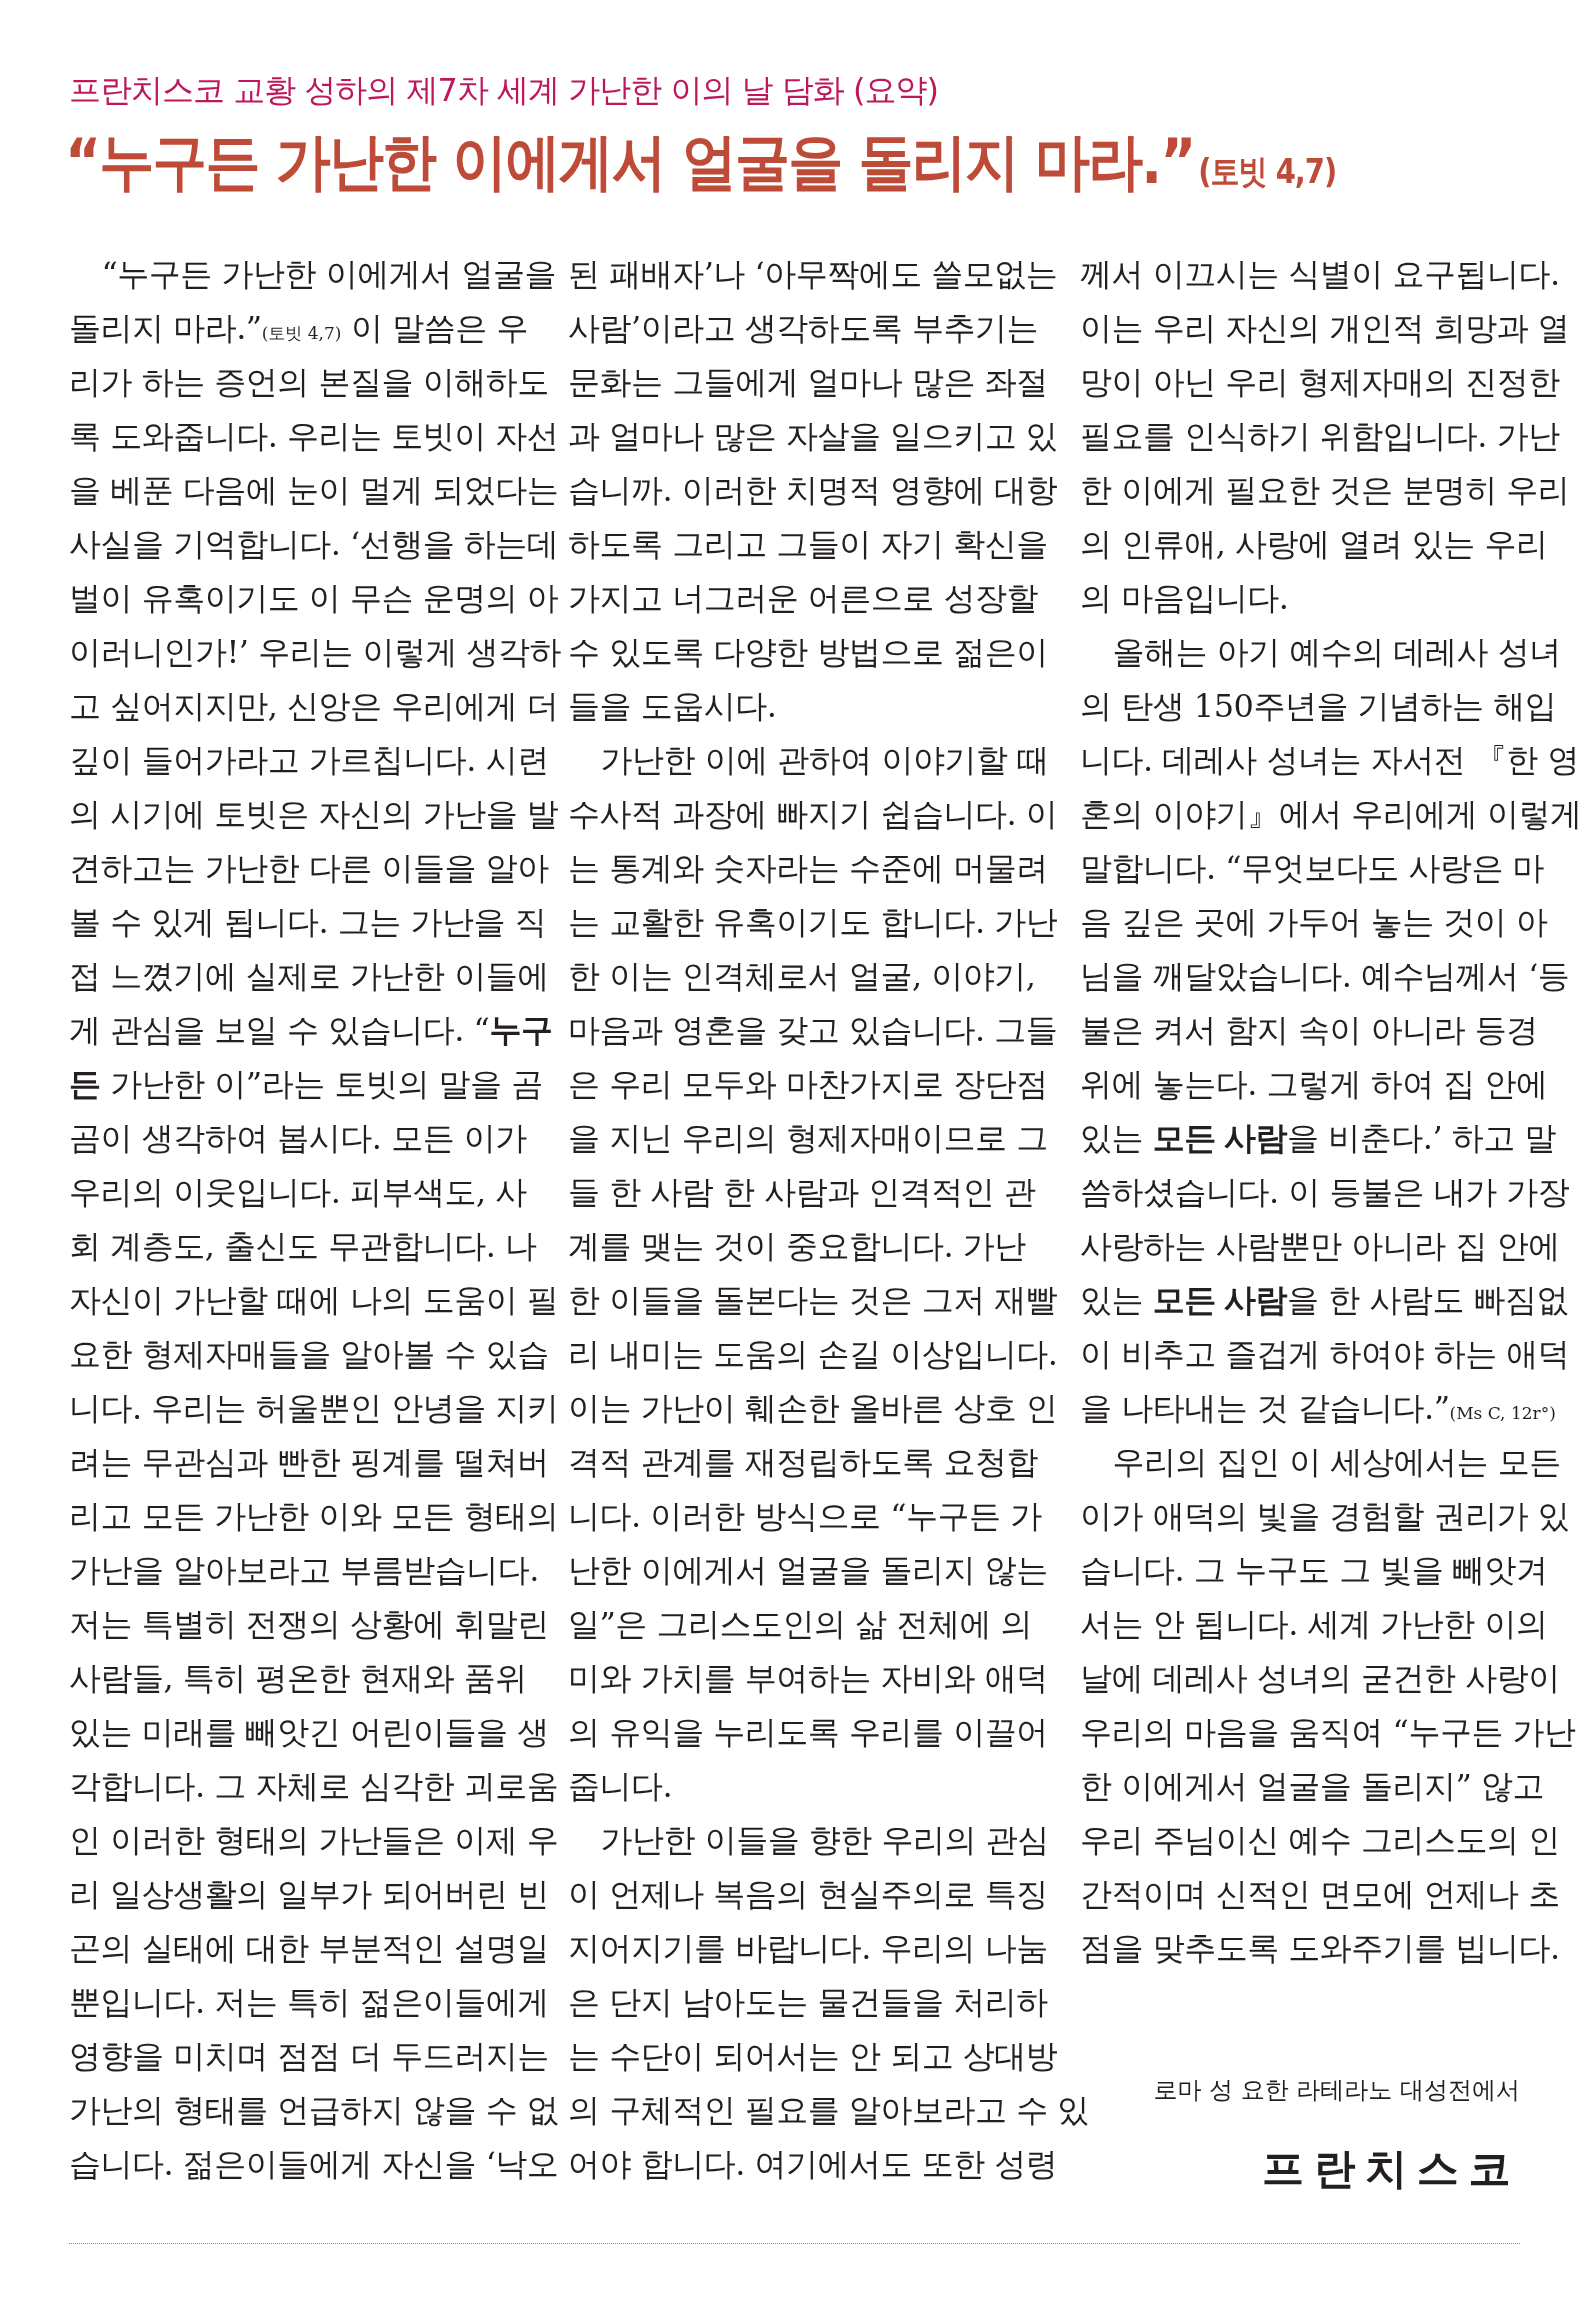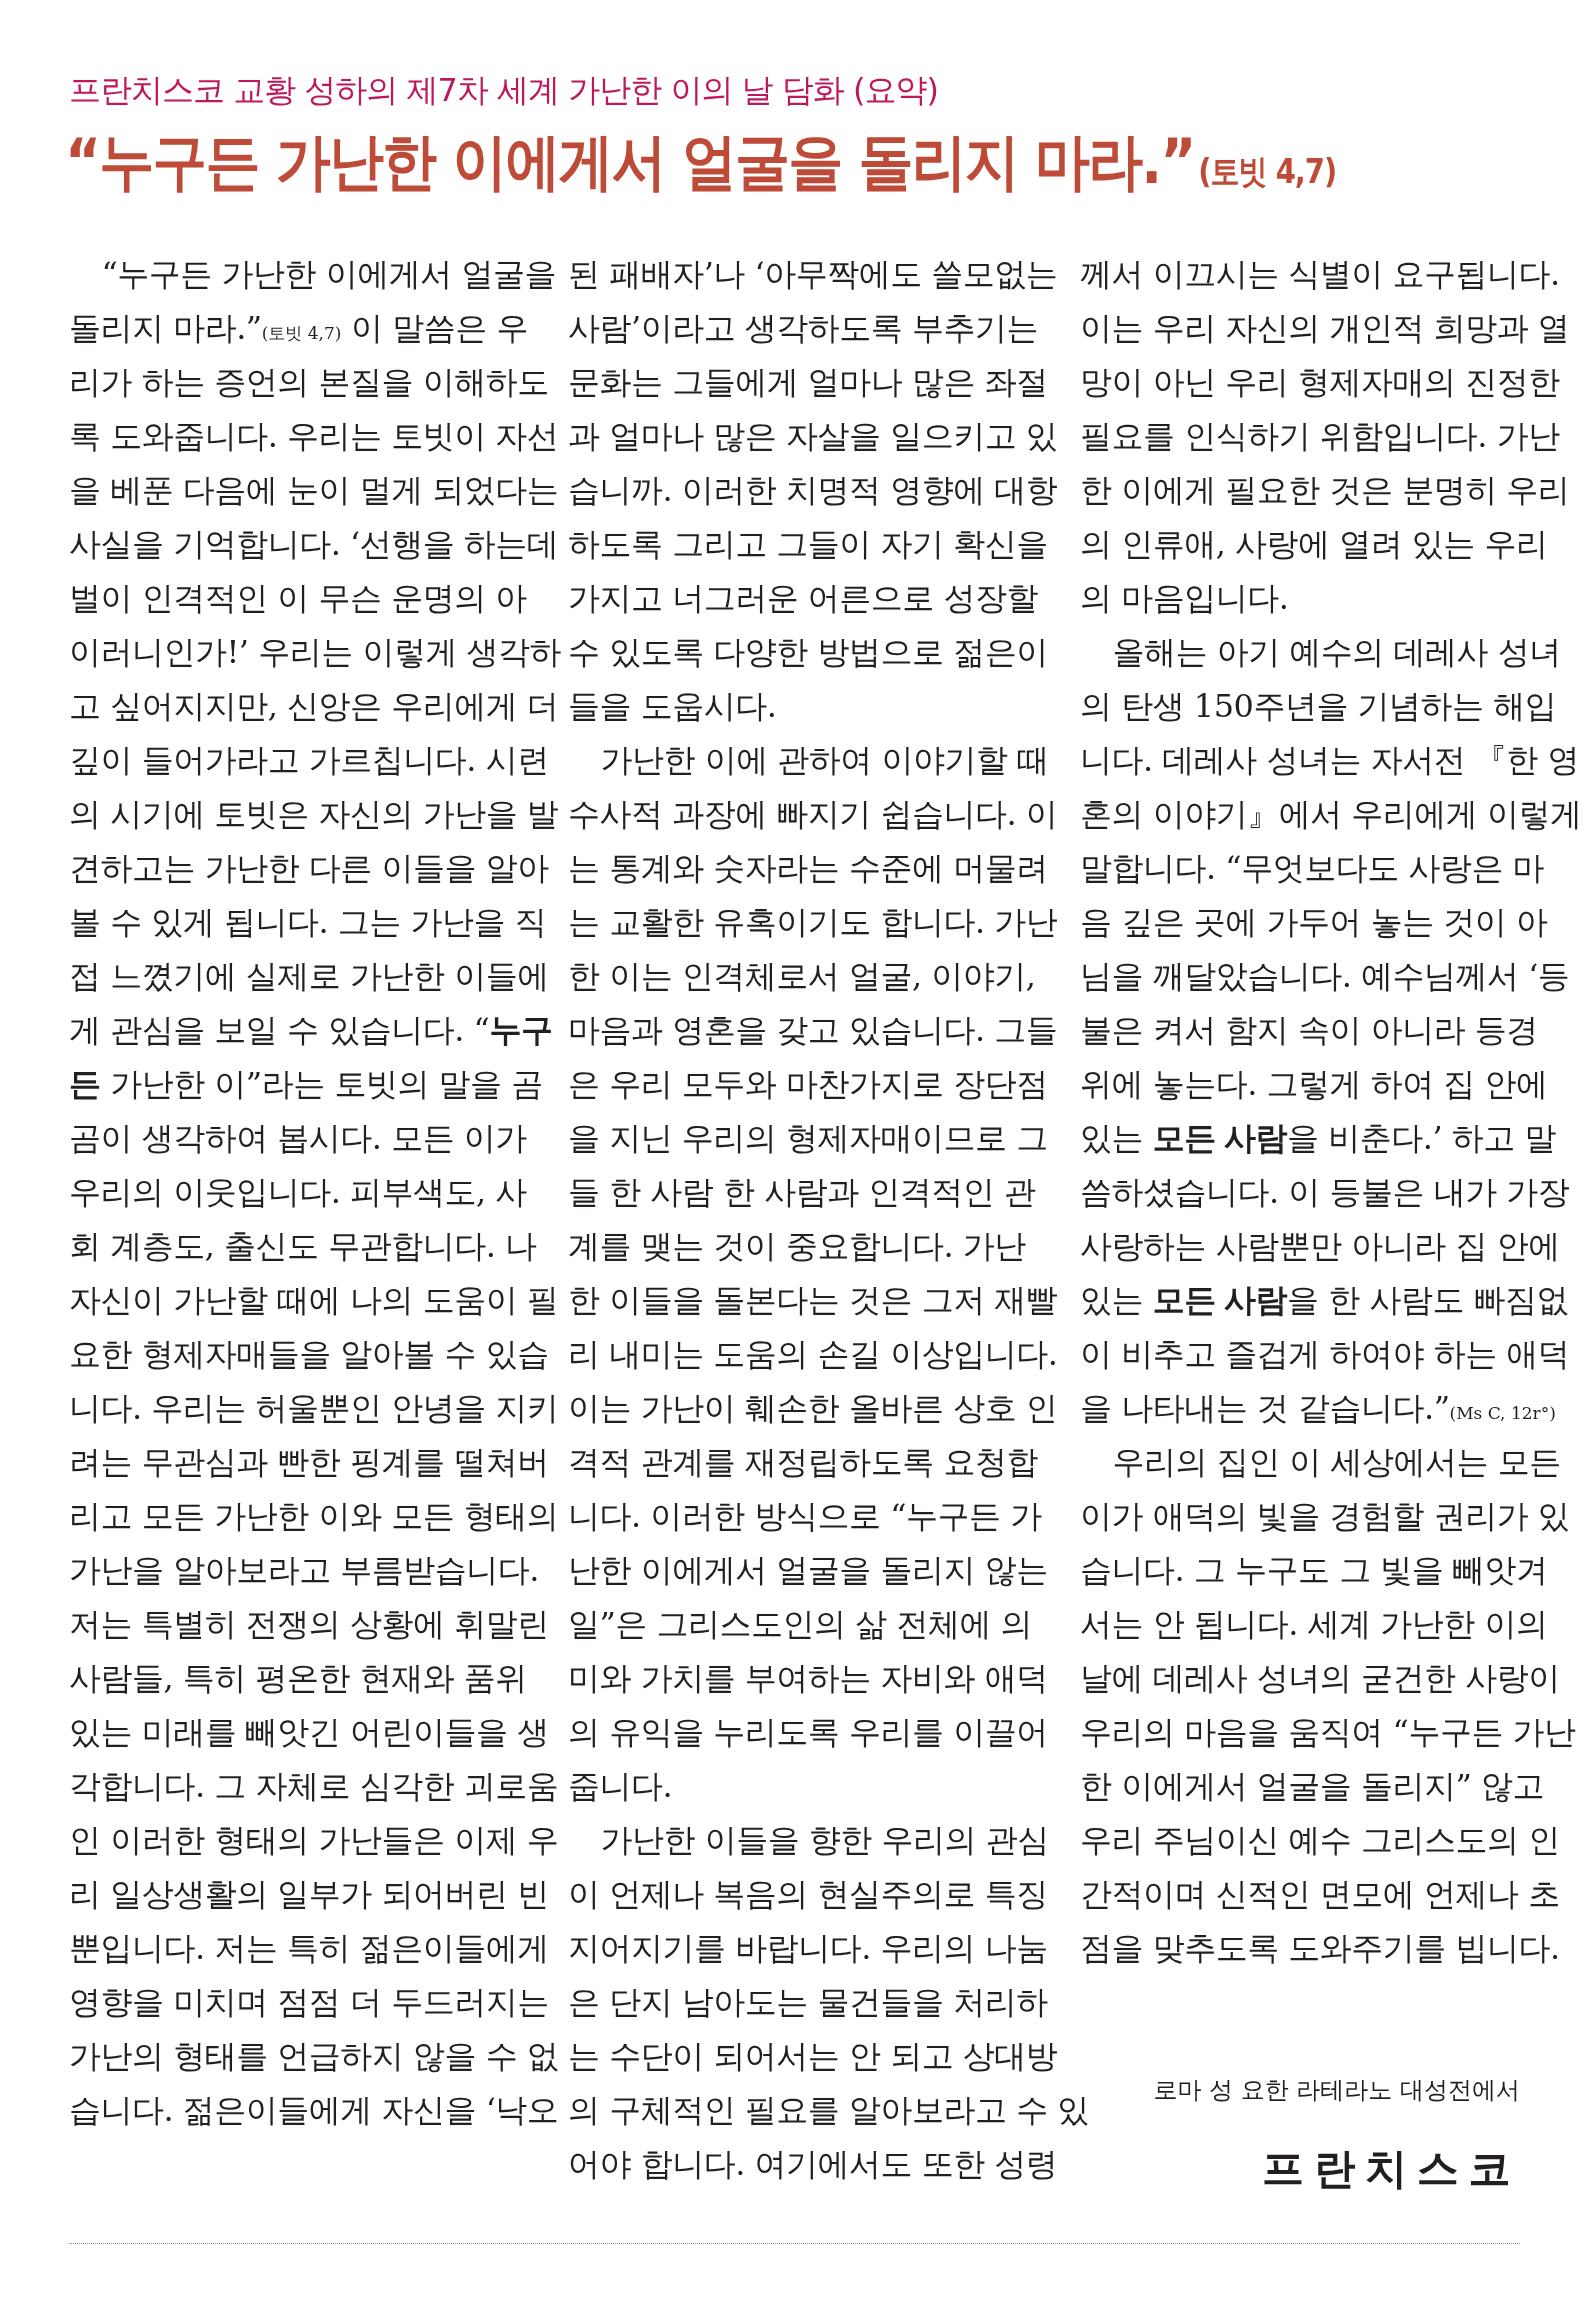--- a/index.html
+++ b/index.html
@@ -33,21 +33,21 @@
   <span class="main">“누구든 가난한 이에게서 얼굴을 돌리지 마라.”</span><span class="ref">(토빗 4,7)</span>
 </div>
 
 <div class="column col1">
     <div class="line indent"><span>“누구든 가난한 이에게서 얼굴을</span></div>
     <div class="line"><span>돌리지 마라.”</span><span class="small">(토빗 4,7)</span><span> 이 말씀은 우</span></div>
     <div class="line"><span>리가 하는 증언의 본질을 이해하도</span></div>
     <div class="line"><span>록 도와줍니다. 우리는 토빗이 자선</span></div>
     <div class="line"><span>을 베푼 다음에 눈이 멀게 되었다는</span></div>
     <div class="line"><span>사실을 기억합니다. ‘선행을 하는데</span></div>
-    <div class="line"><span>벌이 인격적인 이 무슨 운명의 아</span></div>
+    <div class="line"><span>벌이 유혹이기도 이 무슨 운명의 아</span></div>
     <div class="line"><span>이러니인가!’ 우리는 이렇게 생각하</span></div>
     <div class="line"><span>고 싶어지지만, 신앙은 우리에게 더</span></div>
     <div class="line"><span>깊이 들어가라고 가르칩니다. 시련</span></div>
     <div class="line"><span>의 시기에 토빗은 자신의 가난을 발</span></div>
     <div class="line"><span>견하고는 가난한 다른 이들을 알아</span></div>
     <div class="line"><span>볼 수 있게 됩니다. 그는 가난을 직</span></div>
     <div class="line"><span>접 느꼈기에 실제로 가난한 이들에</span></div>
     <div class="line"><span>게 관심을 보일 수 있습니다. “</span><b>누구</b></div>
     <div class="line"><b>든</b><span> 가난한 이”라는 토빗의 말을 곰</span></div>
     <div class="line"><span>곰이 생각하여 봅시다. 모든 이가</span></div>
@@ -58,20 +58,21 @@
     <div class="line"><span>니다. 우리는 허울뿐인 안녕을 지키</span></div>
     <div class="line"><span>려는 무관심과 빤한 핑계를 떨쳐버</span></div>
     <div class="line"><span>리고 모든 가난한 이와 모든 형태의</span></div>
     <div class="line last"><span>가난을 알아보라고 부름받습니다.</span></div>
     <div class="line"><span>저는 특별히 전쟁의 상황에 휘말린</span></div>
     <div class="line"><span>사람들, 특히 평온한 현재와 품위</span></div>
     <div class="line"><span>있는 미래를 빼앗긴 어린이들을 생</span></div>
     <div class="line"><span>각합니다. 그 자체로 심각한 괴로움</span></div>
     <div class="line"><span>인 이러한 형태의 가난들은 이제 우</span></div>
     <div class="line"><span>리 일상생활의 일부가 되어버린 빈</span></div>
+    <div class="line"><span>곤의 실태에 대한 부분적인 설명일</span></div>
     <div class="line"><span>뿐입니다. 저는 특히 젊은이들에게</span></div>
     <div class="line"><span>영향을 미치며 점점 더 두드러지는</span></div>
     <div class="line"><span>가난의 형태를 언급하지 않을 수 없</span></div>
     <div class="line"><span>습니다. 젊은이들에게 자신을 ‘낙오</span></div>
   </div>
 <div class="column col2">
     <div class="line"><span>된 패배자’나 ‘아무짝에도 쓸모없는</span></div>
     <div class="line"><span>사람’이라고 생각하도록 부추기는</span></div>
     <div class="line"><span>문화는 그들에게 얼마나 많은 좌절</span></div>
     <div class="line"><span>과 얼마나 많은 자살을 일으키고 있</span></div>

